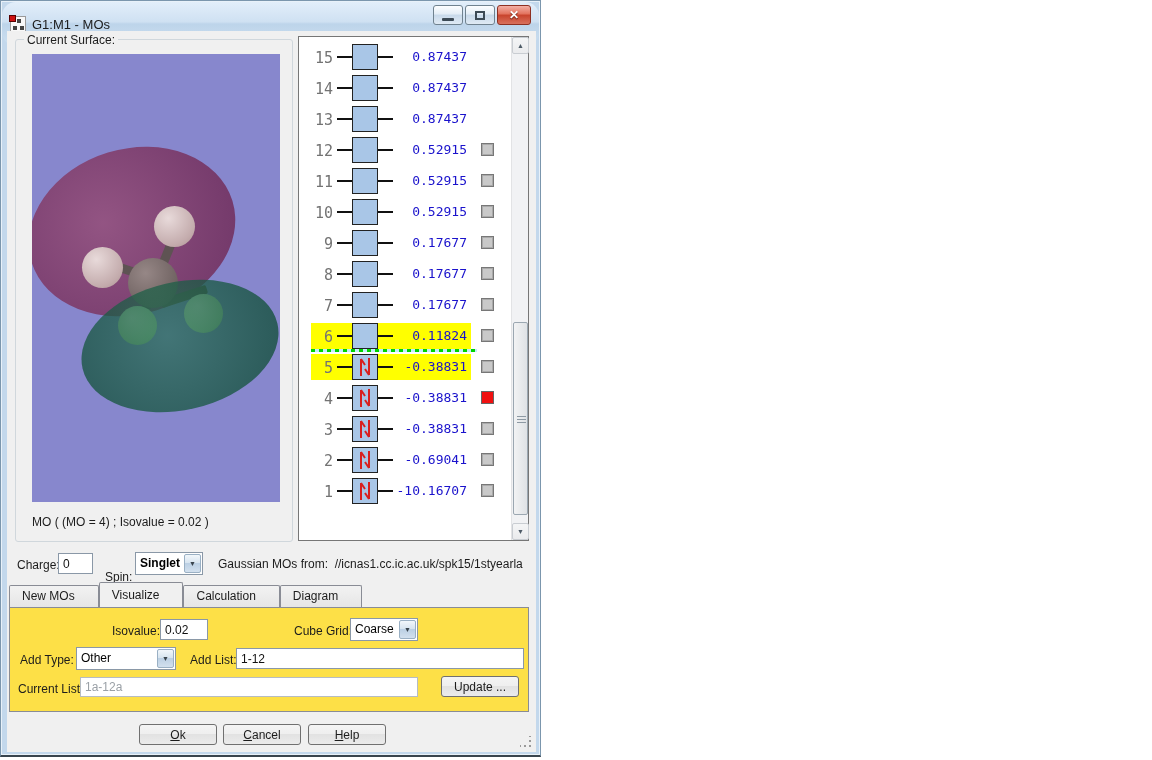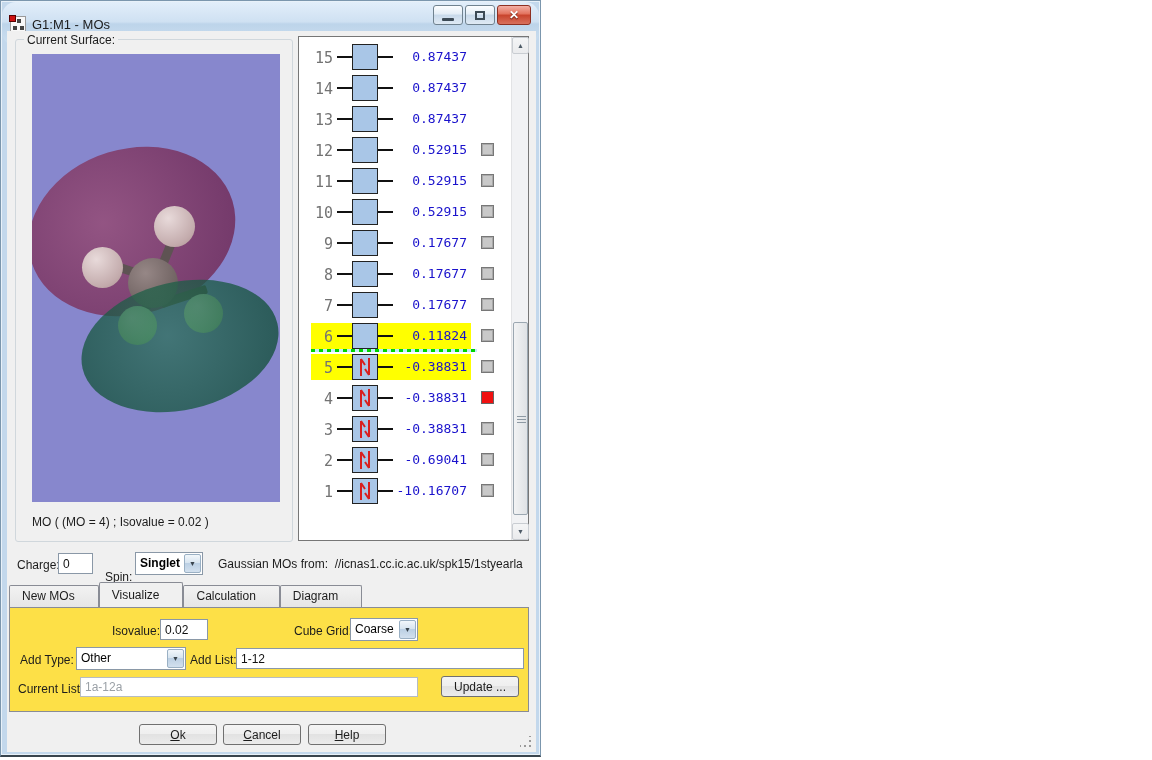--- a/index.html
+++ b/index.html
@@ -361,21 +361,21 @@
       </div>
     <div id="tabpage">
       <div class="lbl" style="left:102px; top:16px;">Isovalue:</div>
       <input class="tbox" style="left: 150px; top: 11px; width: 48px; height: 21px;" value="0.02">
       <div class="lbl" style="left:284px; top:16px;">Cube Grid:</div>
       <div class="combo" style="left:340px; top:10px; width:68px; height:23px;">
         <span class="val">Coarse</span>
         <span class="dd">▼</span>
       </div>
       <div class="lbl" style="left:10px; top:45px;">Add Type:</div>
-      <div class="combo" style="left:66px; top:39px; width:110px; height:23px;">
+      <div class="combo" style="left:66px; top:39px; width:100px; height:23px;">
         <span class="val">Other</span>
         <span class="dd">▼</span>
       </div>
       <div class="lbl" style="left:180px; top:45px;">Add List:</div>
       <input class="tbox" style="left: 226px; top: 40px; width: 288px; height: 21px;" value="1-12">
       <div class="lbl" style="left:8px; top:74px;">Current List:</div>
       <input class="tbox disabled-text" style="left: 70px; top: 69px; width: 338px; height: 20px; border-color: rgb(182, 188, 194);" value="1a-12a">
       <div class="dlg-btn" id="update-btn" style="left:431px; top:68px;">
         <span>Update ...</span>
       </div>

